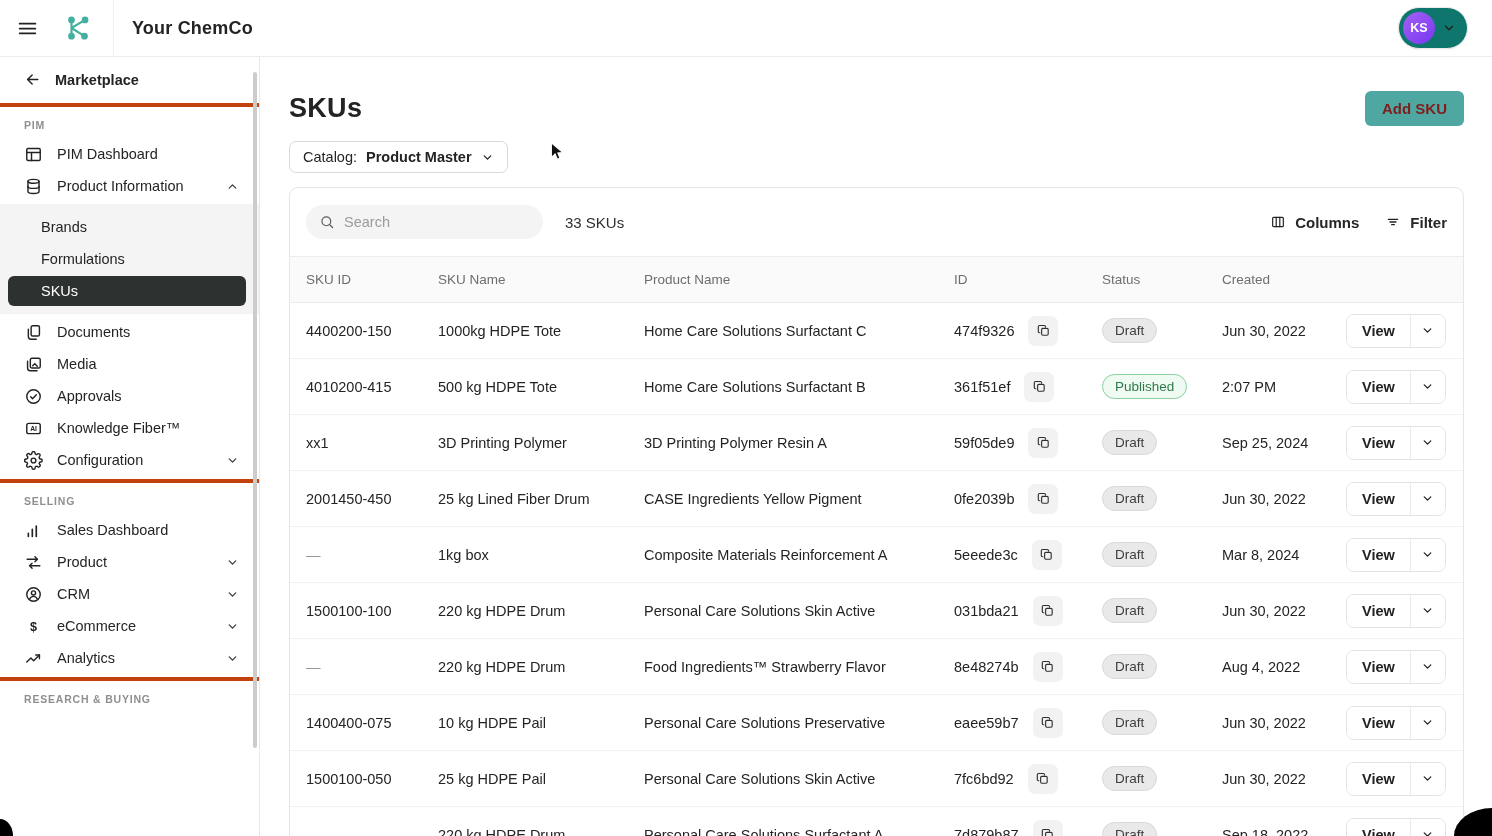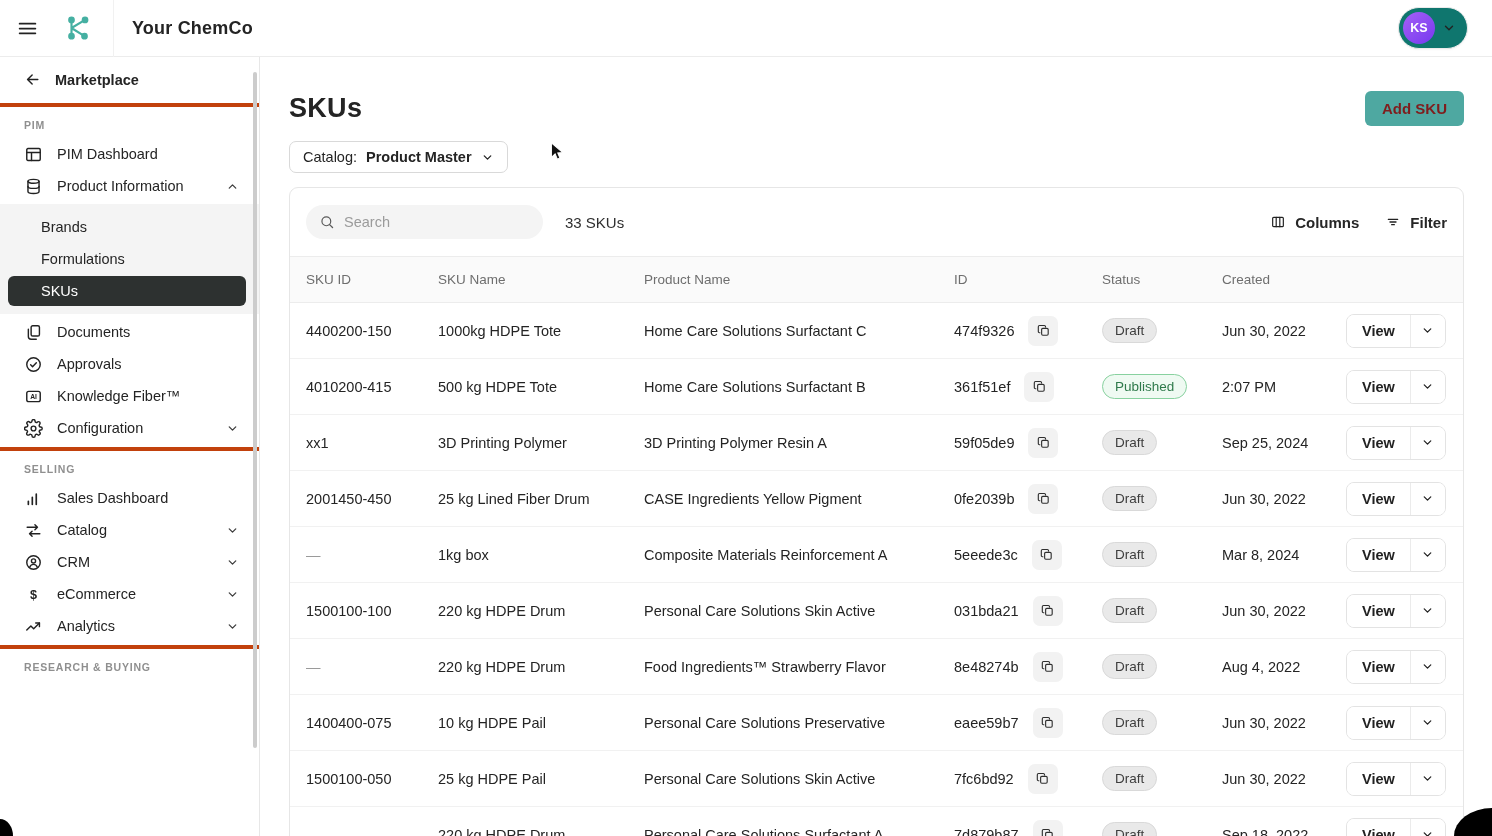--- a/index.html
+++ b/index.html
@@ -181,20 +181,30 @@
             <svg viewBox="0 0 24 24" fill="none" stroke="currentColor" stroke-width="1.8" stroke-linecap="round" stroke-linejoin="round">
               <rect x="9" y="3.5" width="10.5" height="13" rx="2"></rect>
               <path d="M5.5 8v9a3.5 3.5 0 003.5 3.5h6.5"></path>
             </svg>
           </span>
           <span>Documents</span>
         </div>
         <div class="nav-item">
           <span class="icon">
             <svg viewBox="0 0 24 24" fill="none" stroke="currentColor" stroke-width="1.8" stroke-linecap="round" stroke-linejoin="round">
+              <rect x="8" y="4" width="12.5" height="12.5" rx="2"></rect>
+              <path d="M4.5 8v8.5a3.5 3.5 0 003.5 3.5h8.5"></path>
+              <path d="M11 13.5l2.6-2.6 3.2 3.2"></path>
+            </svg>
+          </span>
+          <span>Media</span>
+        </div>
+        <div class="nav-item">
+          <span class="icon">
+            <svg viewBox="0 0 24 24" fill="none" stroke="currentColor" stroke-width="1.8" stroke-linecap="round" stroke-linejoin="round">
               <circle cx="12" cy="12" r="8.5"></circle>
               <path d="M8.4 12.3l2.4 2.4 4.8-5"></path>
             </svg>
           </span>
           <span>Approvals</span>
         </div>
         <div class="nav-item">
           <span class="icon">
             <svg viewBox="0 0 24 24" fill="none" stroke="currentColor" stroke-width="1.8" stroke-linecap="round" stroke-linejoin="round">
               <rect x="3.5" y="5.5" width="17" height="13" rx="2.5"></rect>
@@ -227,21 +237,21 @@
             </svg>
           </span>
           <span>Sales Dashboard</span>
         </div>
         <div class="nav-item">
           <span class="icon">
             <svg viewBox="0 0 24 24" fill="none" stroke="currentColor" stroke-width="1.8" stroke-linecap="round" stroke-linejoin="round">
               <path d="M4 8h13M13.8 4.8L17 8l-3.2 3.2M20 16H7M10.2 12.8L7 16l3.2 3.2"></path>
             </svg>
           </span>
-          <span>Catalog</span>
+          <span>Product</span>
           <span class="icon nav-chevron">
             <svg viewBox="0 0 24 24" fill="none" stroke="currentColor" stroke-width="1.8" stroke-linecap="round" stroke-linejoin="round">
               <path stroke-width="2.4" d="M6 9l6 6 6-6"></path>
             </svg>
           </span>
         </div>
         <div class="nav-item">
           <span class="icon">
             <svg viewBox="0 0 24 24" fill="none" stroke="currentColor" stroke-width="1.8" stroke-linecap="round" stroke-linejoin="round">
               <circle cx="12" cy="12" r="8.5"></circle>

